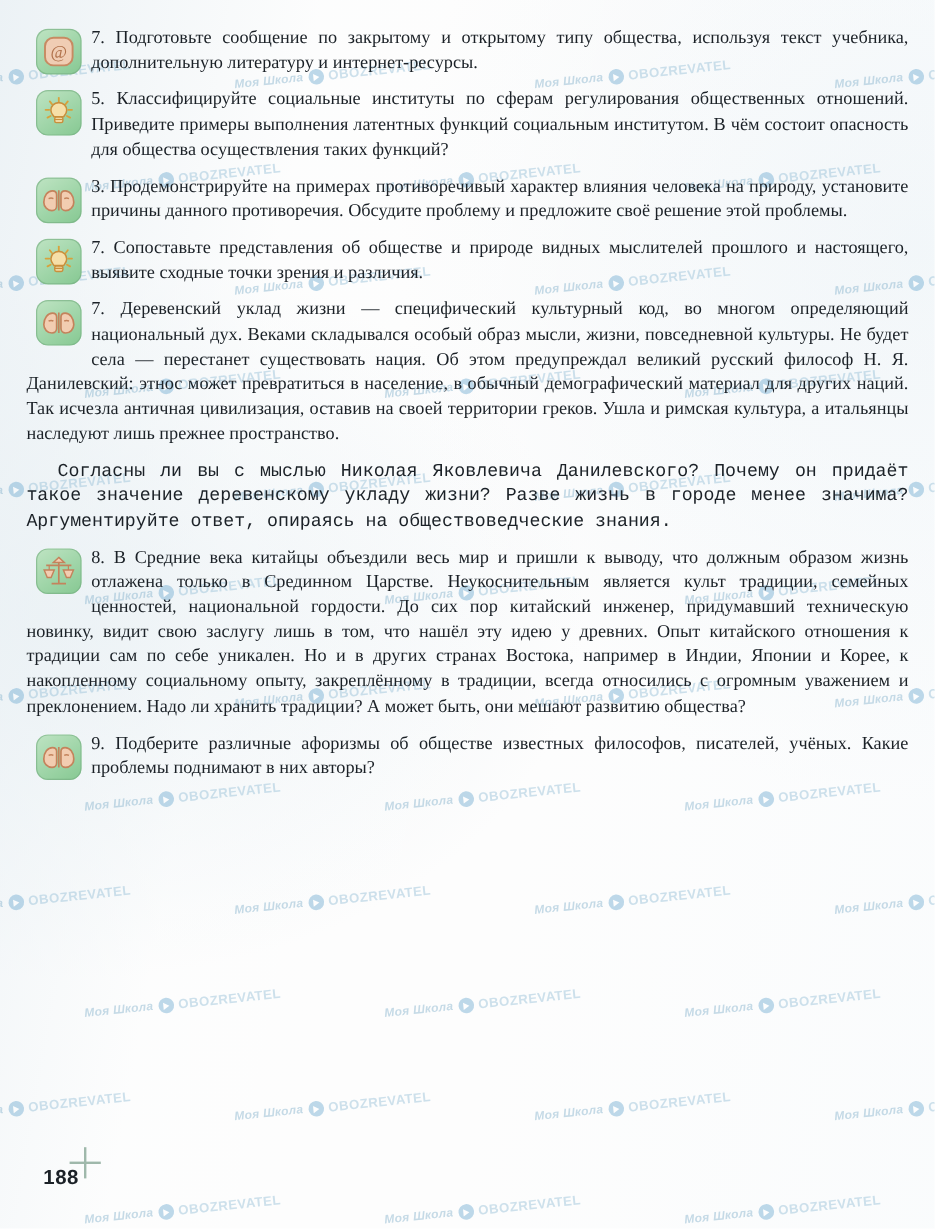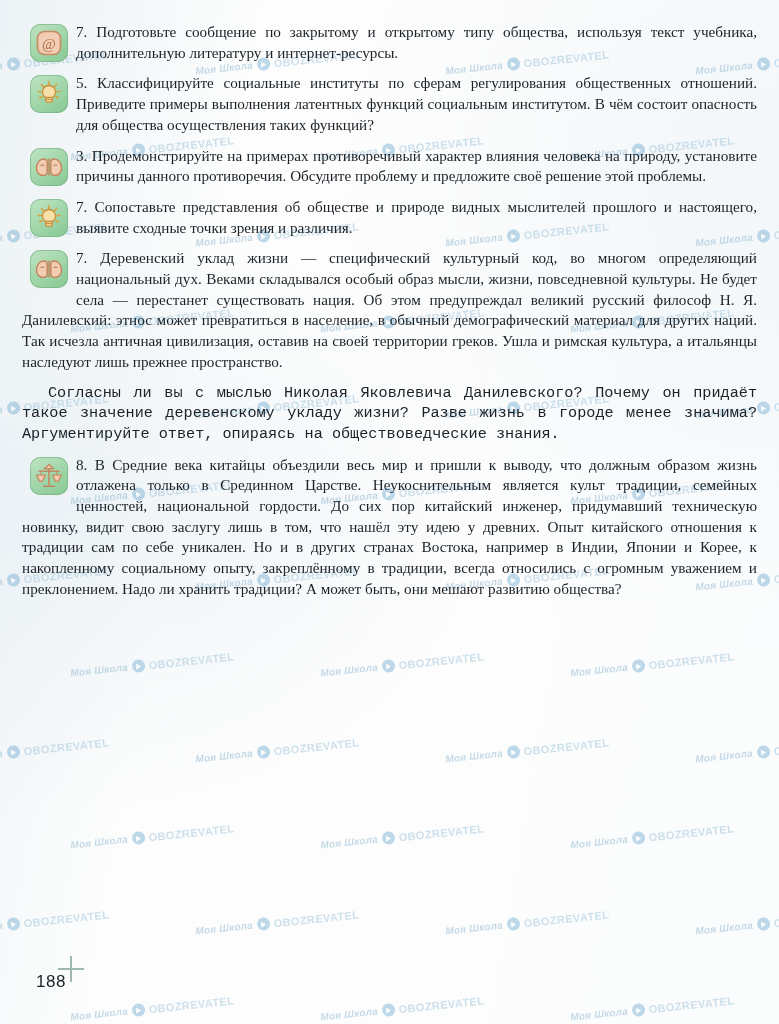--- a/index.html
+++ b/index.html
@@ -152,21 +152,21 @@
     bottom: 0;
     width: 100%;
     height: 72px;
     z-index: 4;
   }
   #page-number {
     position: absolute;
     left: 36px;
     bottom: 32px;
     font-family: "Liberation Sans", sans-serif;
-    font-weight: 400;
+    font-weight: 700;
     font-size: 17px;
     color: #1b2127;
     letter-spacing: 0.5px;
   }
   #crop-mark {
     position: absolute;
     left: 58px;
     bottom: 42px;
     width: 26px;
     height: 26px;
@@ -496,20 +496,33 @@
           <line x1="22" y1="9.2" x2="22" y2="13" stroke="#c4835c" stroke-width="1"></line>
           <path d="M1.8 13h8.4l-2.6 6.2H4.4L1.8 13z" fill="#f2cdb1" stroke="#c4835c" stroke-width="1.2"></path>
           <path d="M17.8 13h8.4l-2.6 6.2h-3.2L17.8 13z" fill="#f2cdb1" stroke="#c4835c" stroke-width="1.2"></path>
           <line x1="8" y1="24.3" x2="20" y2="24.3" stroke="#c4835c" stroke-width="1.4"></line>
         </svg>
       </span>
       <div class="icon-float"></div>
       <p class="task-body">8. В Средние века китайцы объездили весь мир и пришли к выводу, что должным образом жизнь отлажена только в Срединном Царстве. Неукоснительным является культ традиции, семейных ценностей, национальной гордости. До сих пор китайский инженер, придумавший техническую новинку, видит свою заслугу лишь в том, что нашёл эту идею у древних. Опыт китайского отношения к традиции сам по себе уникален. Но и в других странах Востока, например в Индии, Японии и Корее, к накопленному социальному опыту, закреплённому в традиции, всегда относились с огромным уважением и преклонением. Надо ли хранить традиции? А может быть, они мешают развитию общества?</p>
     </div>
 
+    <div class="task has-icon">
+      <span class="task-icon">
+        <svg width="30" height="26" viewBox="0 0 30 26" aria-hidden="true">
+          <path d="M2.5 14.5c0-5.5 3.3-9.5 7.2-9.5 2.4 0 3.5 1.4 3.5 3.2v9.4c0 2.2-1.6 3.9-3.9 3.9-3.7 0-6.8-3.1-6.8-7z" fill="#f2cdb1" stroke="#c4835c" stroke-width="1.4"></path>
+          <path d="M27.5 14.5c0-5.5-3.3-9.5-7.2-9.5-2.4 0-3.5 1.4-3.5 3.2v9.4c0 2.2 1.6 3.9 3.9 3.9 3.7 0 6.8-3.1 6.8-7z" fill="#f2cdb1" stroke="#c4835c" stroke-width="1.4"></path>
+          <line x1="15" y1="4.5" x2="15" y2="21.5" stroke="#c4835c" stroke-width="1.4"></line>
+          <path d="M6.5 11.5c1.4-0.6 2.8-0.6 4 0" stroke="#c4835c" stroke-width="1.2" fill="none"></path>
+          <path d="M23.5 11.5c-1.4-0.6-2.8-0.6-4 0" stroke="#c4835c" stroke-width="1.2" fill="none"></path>
+        </svg>
+      </span>
+      <div class="icon-float"></div>
+      <p class="task-body">9. Подберите различные афоризмы об обществе известных философов, писателей, учёных. Какие проблемы поднимают в них авторы?</p>
+    </div>
 
   </div>
 
   <div id="page-footer">
     <div id="crop-mark"></div>
     <div id="page-number">188</div>
   </div>
 
 </div>
 

